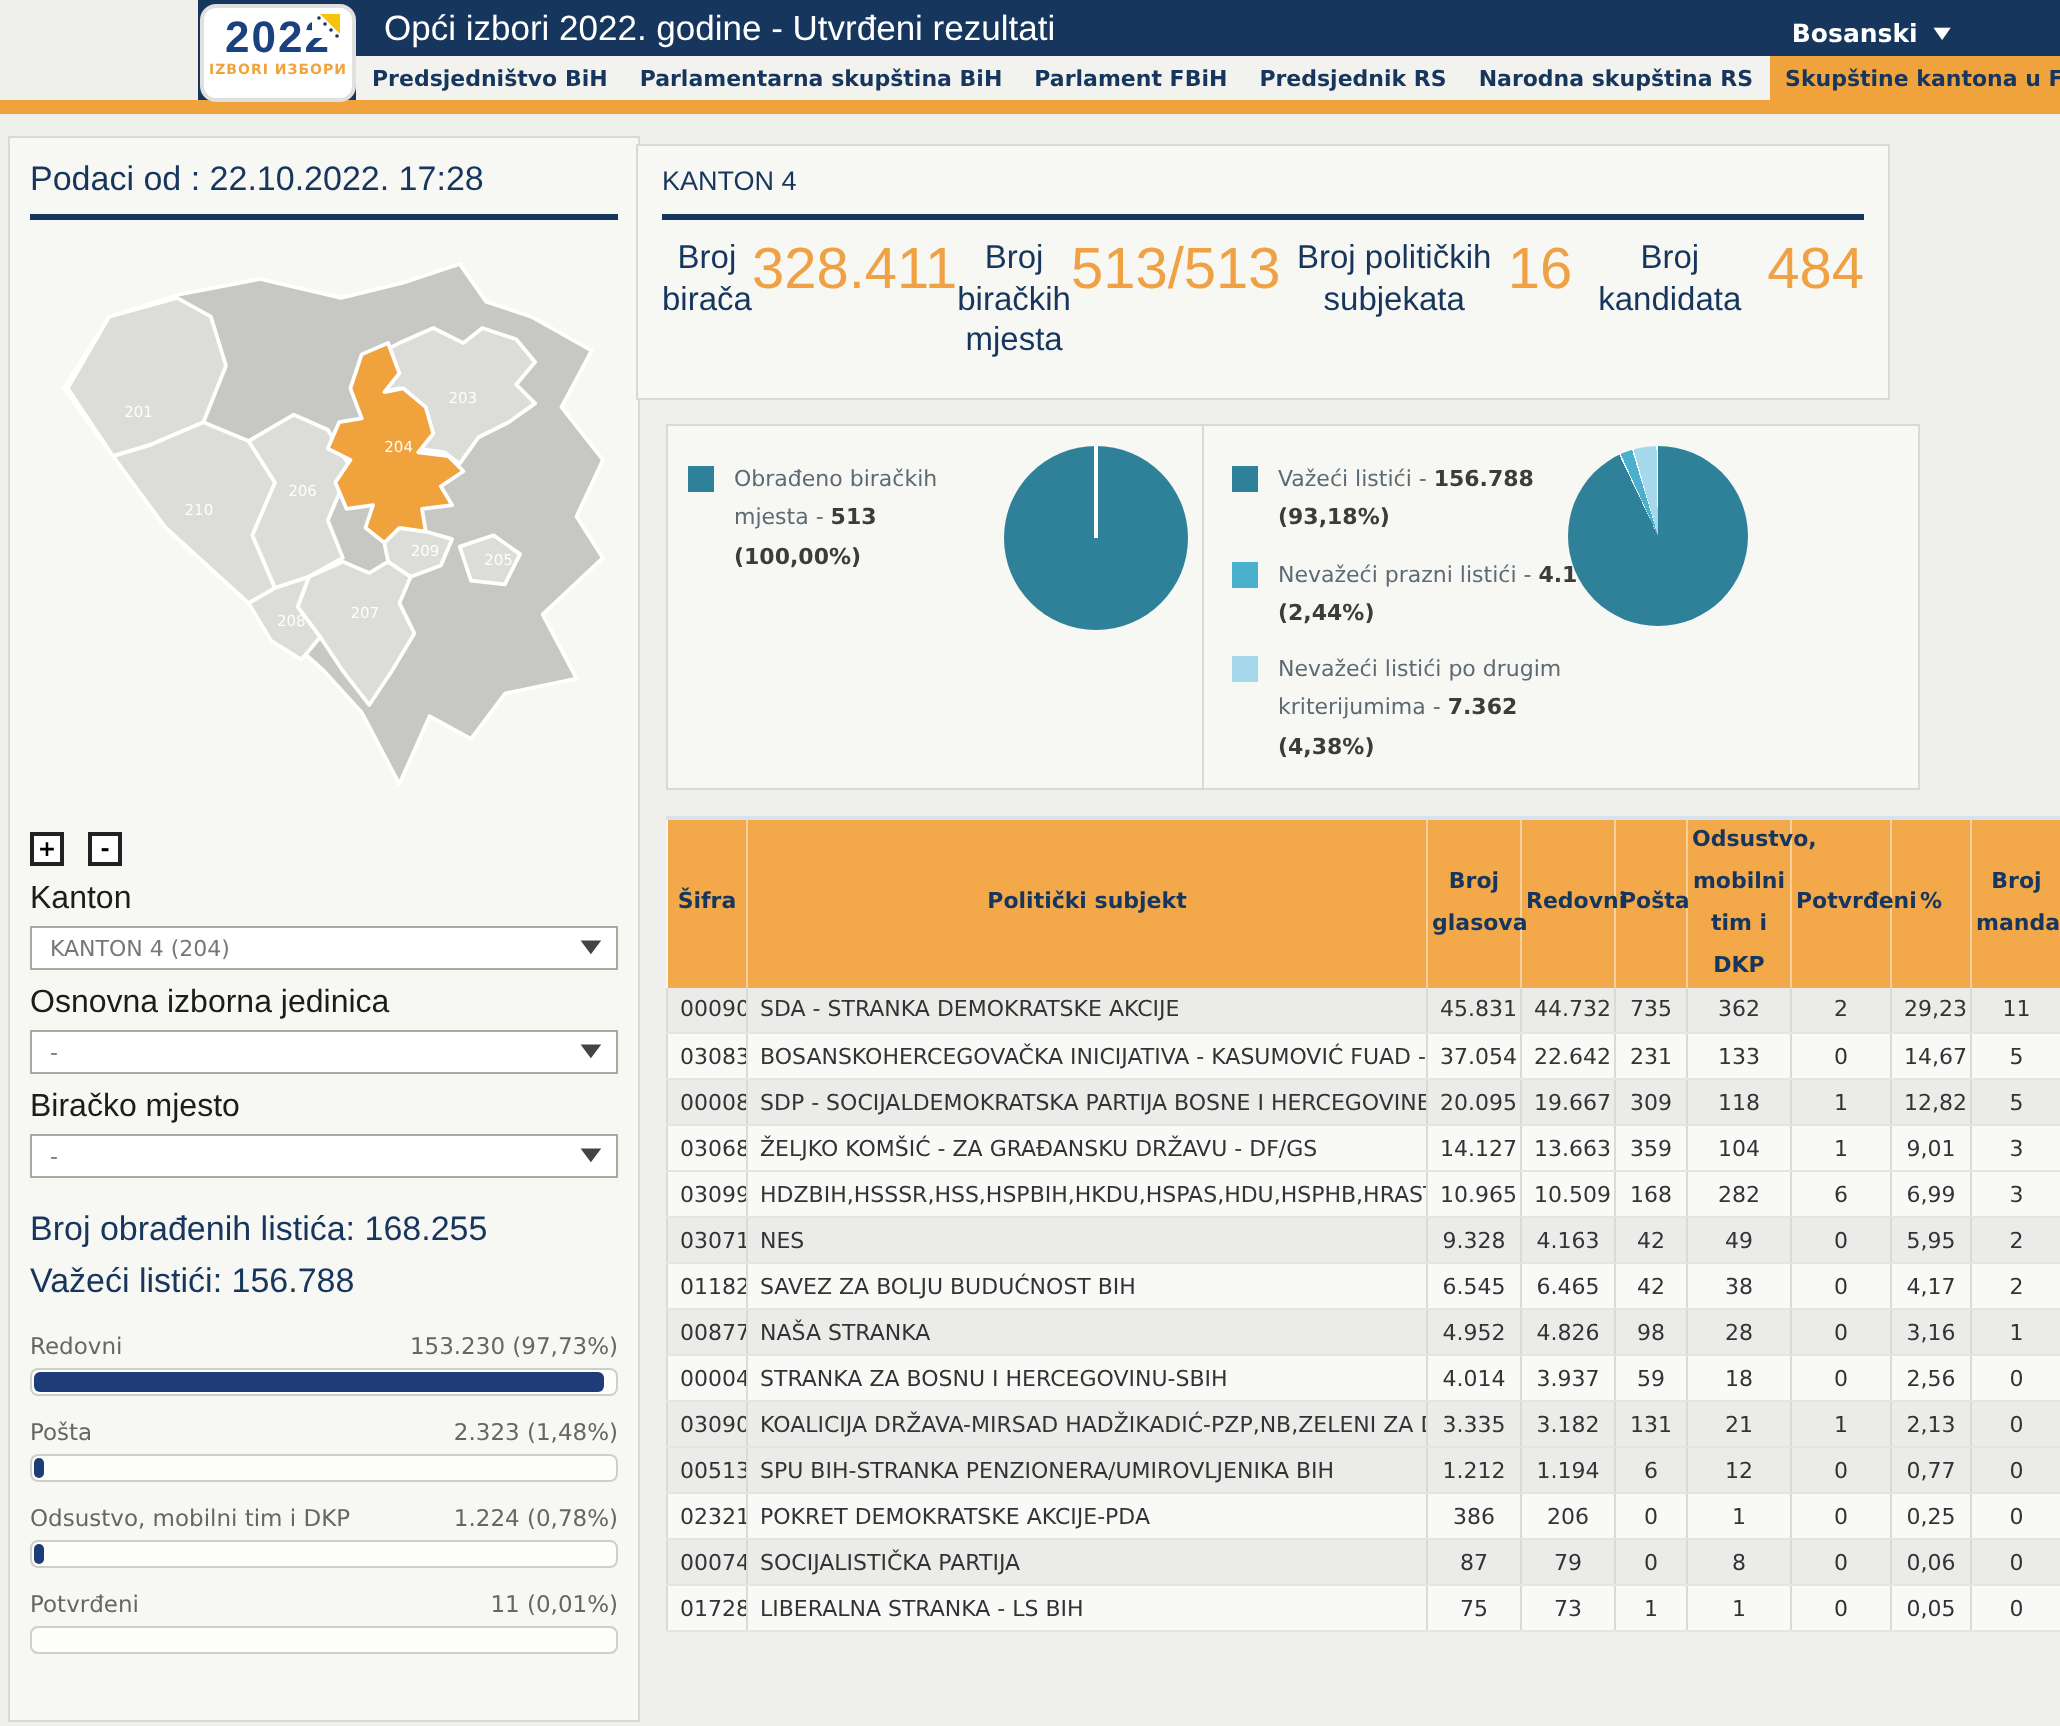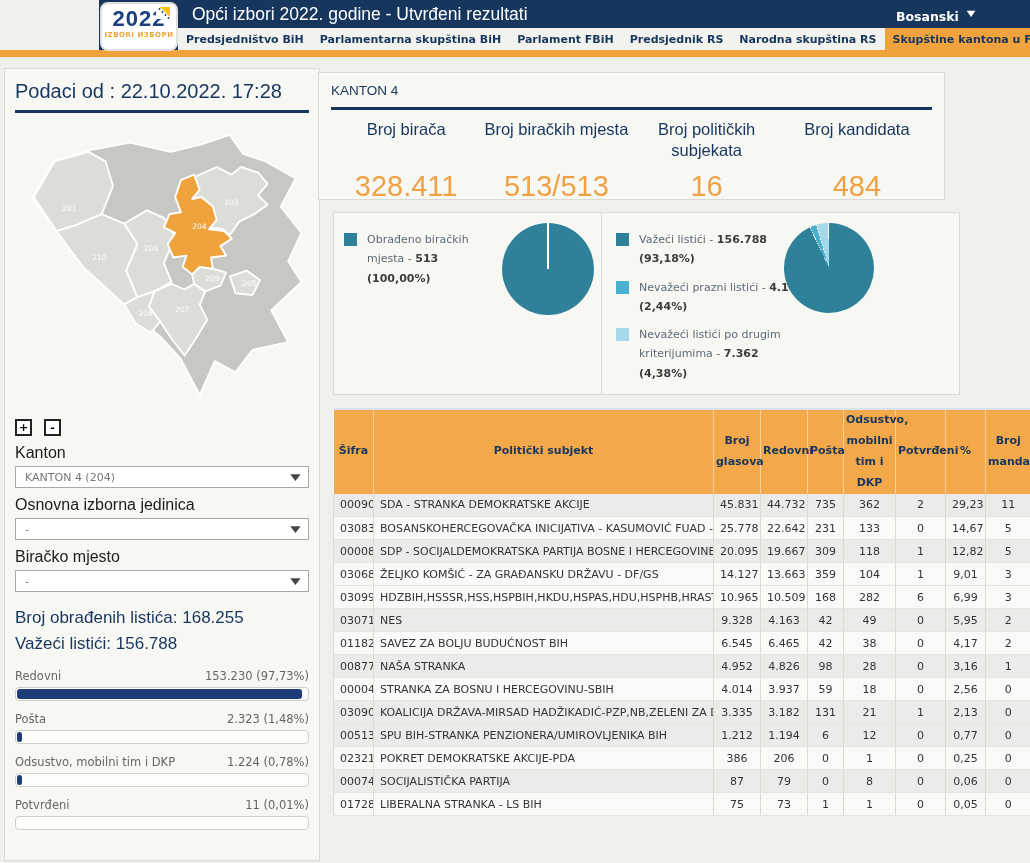--- a/index.html
+++ b/index.html
@@ -10,45 +10,45 @@
   .topbar{position:absolute;left:0;top:0;width:1030px;height:50px}
   .navybar{position:absolute;left:99px;top:0;width:931px;height:50px;background:#17365d}
   .nav-strip{position:absolute;left:178px;top:28px;height:22px;background:#f2f2ee;display:flex;align-items:stretch}
   .tab{font-size:11px;font-weight:bold;color:#17365d;padding:0 8px;display:flex;align-items:center;white-space:nowrap;cursor:pointer}
   .tab.active{background:#f0a33c}
   .logo{position:absolute;left:100px;top:2px;width:78px;height:49px;background:#fff;border:2px solid #e0e0de;border-radius:8px;z-index:2;text-align:center;padding-top:4px;cursor:pointer}
   .logo-year{font-size:22px;font-weight:bold;color:#1c4180;line-height:21px;letter-spacing:1px;font-family:"Liberation Sans",sans-serif}
   .logo-sub{font-size:7px;font-weight:bold;color:#f0a33c;letter-spacing:.5px;margin-top:2px}
   .logo-flag{position:absolute;right:4px;top:3px}
   .app-title{position:absolute;left:192px;top:4px;color:#fff;font-size:17.5px;font-weight:normal;font-family:"Liberation Sans",sans-serif}
-  .lang{position:absolute;right:56px;top:9px;color:#fff;font-size:12.5px;font-weight:bold;cursor:pointer;display:flex;gap:9px}
+  .lang{position:absolute;right:56px;top:9px;color:#fff;font-size:12.5px;font-weight:bold;cursor:pointer;display:flex;align-items:center;gap:9px}
   .lang .chev{font-size:8px;transform:scaleX(1.4)}
   .stripe{position:absolute;left:0;top:50px;width:1030px;height:7px;background:#f0a33c}
 
   
   .left-panel{position:absolute;left:4px;top:68px;width:316px;height:793px;background:#f7f7f4;border:1px solid #dadad5;padding:8px 10px}
-  .panel-title{color:#17365d;font-size:20px;padding:3px 0 7px;border-bottom:3px solid #17365d;font-family:"Liberation Sans",sans-serif}
+  .panel-title{color:#17365d;font-size:17px;padding:3px 0 7px;border-bottom:3px solid #17365d;font-family:"Liberation Sans",sans-serif}
   .map-box{height:298px;margin-top:3px;position:relative}
   .map-box svg{width:100%;height:100%}
   .zoom-ctrls{margin-top:2px}
   .zoom-ctrls button{width:17px;height:17px;border:2px solid #222;background:#fff;font-size:11px;font-weight:bold;line-height:11px;margin-right:7px;cursor:pointer;font-family:"DejaVu Sans",sans-serif}
   .field-label{font-size:16px;color:#1c1c1c;margin:8px 0 4px;font-family:"Liberation Sans",sans-serif}
   .select{height:22px;background:#fff;border:1px solid #a9a9a4;display:flex;align-items:center;justify-content:space-between;padding:0 9px;font-size:11px;color:#777;cursor:pointer}
   .sel-chev{color:#444;font-size:9px;transform:scaleX(1.5)}
   .totals{margin-top:13px;color:#17365d;font-size:17px;line-height:1.55;font-family:"Liberation Sans",sans-serif}
   .bar-block{margin-top:11px}
   .bar-head{display:flex;justify-content:space-between;font-size:11.5px;color:#666;margin-bottom:4px}
   .bar-track{height:14px;border:1px solid #cfcfca;border-radius:4px;background:#fdfdfc;position:relative;overflow:hidden}
   .bar-fill{position:absolute;left:1px;top:1px;bottom:1px;background:#1e3d78;border-radius:3px}
 
   
   .kanton-panel{position:absolute;left:318px;top:72px;width:627px;height:128px;background:#f7f7f4;border:1px solid #dadad5;padding:7px 12px}
   .panel-title.small{font-size:13.5px;padding-bottom:9px}
   .stats{display:flex;margin-top:9px}
-  .stat{flex:1;text-align:center;display:flex;flex-direction:column;justify-content:space-between;height:84px}
+  .stat{flex:1;text-align:center;display:flex;flex-direction:row;justify-content:flex-end;height:84px}
   .stat-label{color:#17365d;font-size:16.5px;line-height:1.25;font-family:"Liberation Sans",sans-serif}
   .stat-value{color:#efa143;font-size:29px;font-family:"Liberation Sans",sans-serif}
 
   
   .pie-panel{position:absolute;background:#f7f7f4;border:1px solid #dadad5}
   .pie-panel.a{left:333px;top:212px;width:269px;height:183px}
   .pie-panel.b{left:601px;top:212px;width:359px;height:183px}
   .legend{list-style:none;margin:17px 0 0 10px;width:152px}
   .pie-panel.b .legend{width:188px;margin-left:14px}
   .legend li{position:relative;padding-left:23px;margin-bottom:9px;font-size:11px;color:#5d6a73;line-height:1.75}
@@ -274,21 +274,21 @@
           <td class="c">44.732</td>
           <td class="c">735</td>
           <td class="c">362</td>
           <td class="c">2</td>
           <td class="c">29,23</td>
           <td class="c">11</td>
         </tr>
         <tr>
           <td>03083</td>
           <td>BOSANSKOHERCEGOVAČKA INICIJATIVA - KASUMOVIĆ FUAD - ZA BIH</td>
-          <td class="c">25.778</td>
+          <td class="c">37.054</td>
           <td class="c">22.642</td>
           <td class="c">231</td>
           <td class="c">133</td>
           <td class="c">0</td>
           <td class="c">14,67</td>
           <td class="c">5</td>
         </tr>
         <tr class="odd">
           <td>00008</td>
           <td>SDP - SOCIJALDEMOKRATSKA PARTIJA BOSNE I HERCEGOVINE</td>

